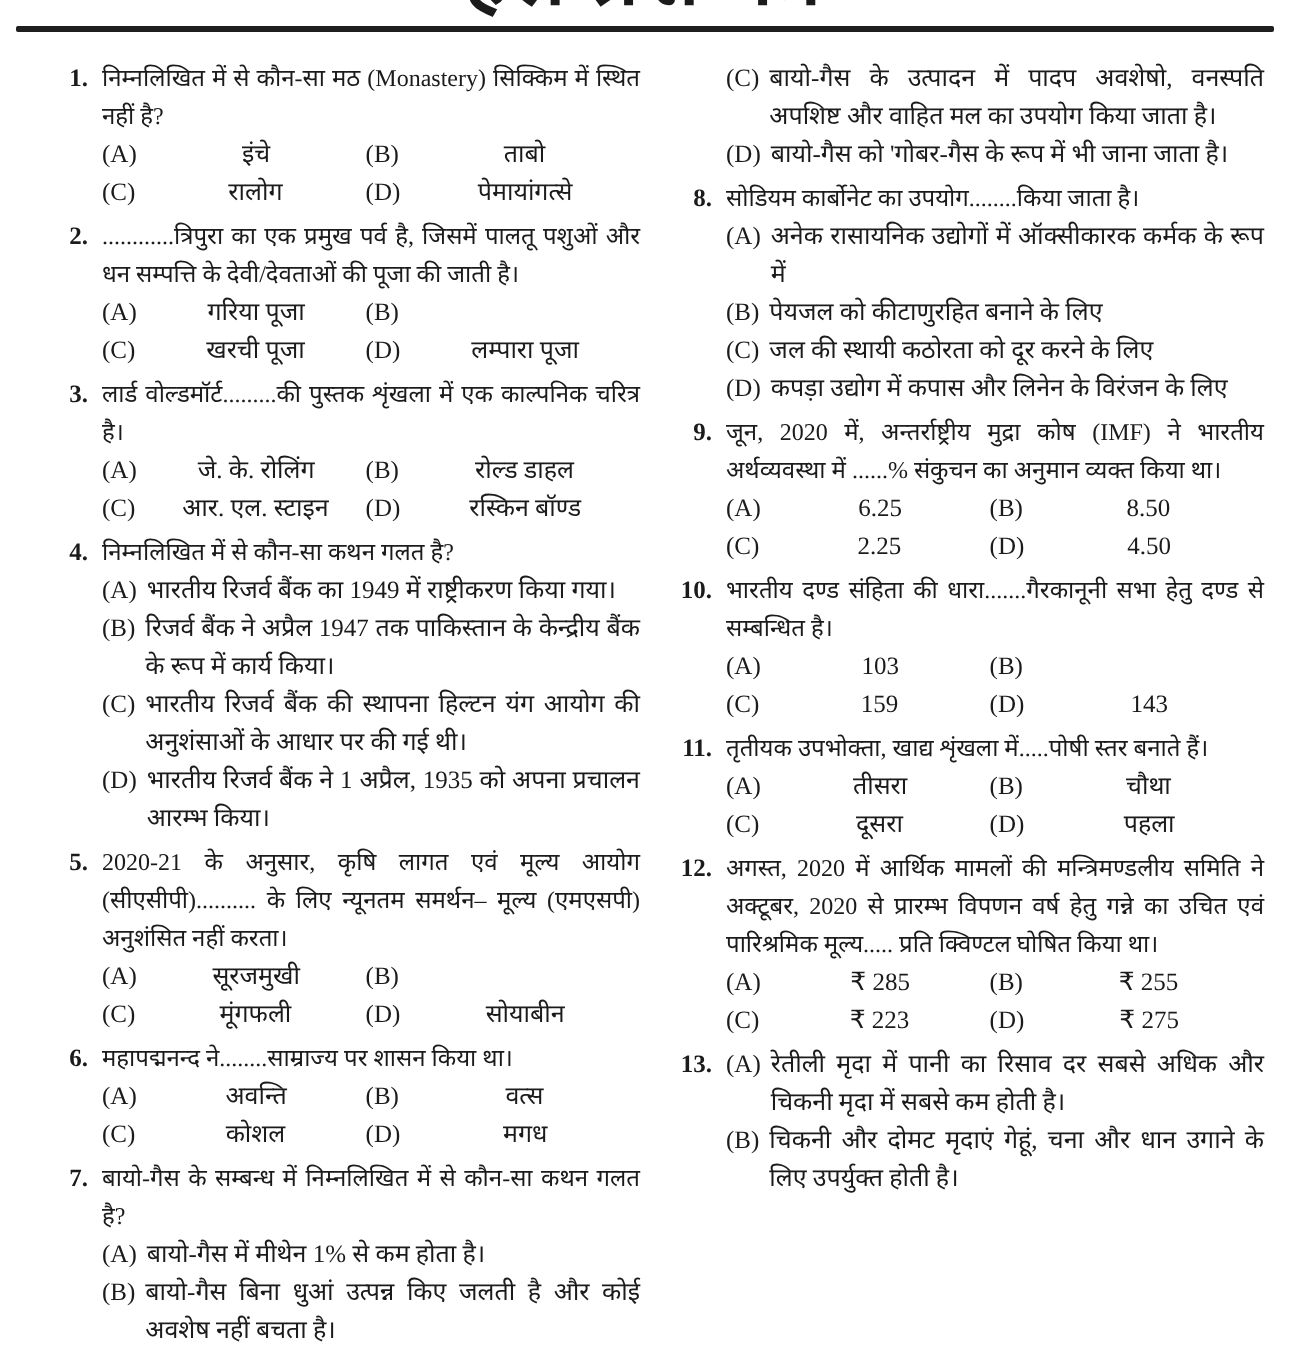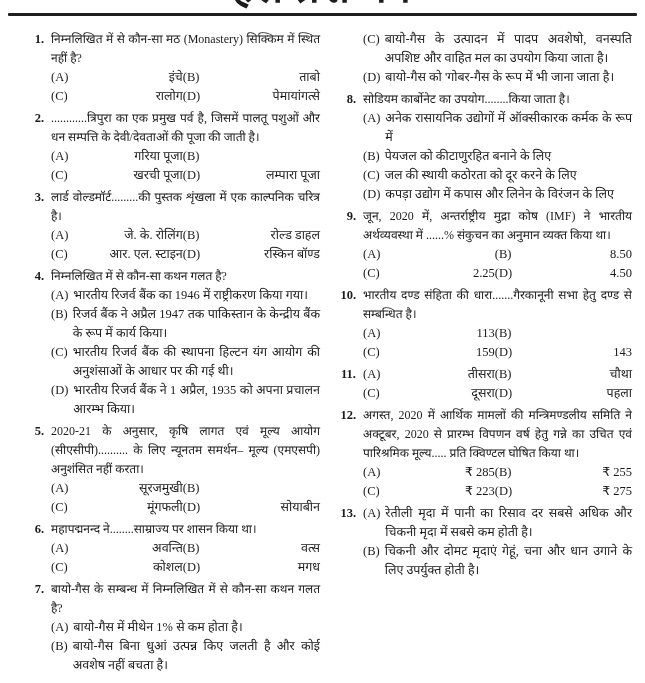--- a/index.html
+++ b/index.html
@@ -62,21 +62,21 @@
     display:grid;
     grid-template-columns:49% 51%;
   }
   .opt {
     display:flex;
     font-size:12.5px;
     line-height:19px;
   }
   .opt-label { flex:none; padding-right:5px; }
   .opt-text { flex:1; min-width:0; text-align:justify; }
-  .opts.grid .opt-text { text-align:right; }
+  .opts.grid .opt-text { text-align:center; }
 </style>
 </head>
 <body>
 
 <div class="page">
 
   <div class="title-crop">
     <div class="big-title">हल प्रश्न पत्र</div>
   </div>
   <div class="head-rule"></div>
@@ -154,21 +154,21 @@
             </div>
     </div>
   </div>
         <div class="q">
     <div class="q-num">4.</div>
     <div class="q-body">
       <div class="q-text">निम्नलिखित में से कौन-सा कथन गलत है?</div>
       <div class="opts stack">
               <div class="opt">
     <span class="opt-label">(A)</span>
-    <span class="opt-text">भारतीय रिजर्व बैंक का 1946 में राष्ट्रीकरण किया गया।</span>
+    <span class="opt-text">भारतीय रिजर्व बैंक का 1949 में राष्ट्रीकरण किया गया।</span>
   </div>
               <div class="opt">
     <span class="opt-label">(B)</span>
     <span class="opt-text">रिजर्व बैंक ने अप्रैल 1947 तक पाकिस्तान के केन्द्रीय बैंक के रूप में कार्य किया।</span>
   </div>
               <div class="opt">
     <span class="opt-label">(C)</span>
     <span class="opt-text">भारतीय रिजर्व बैंक की स्थापना हिल्टन यंग आयोग की अनुशंसाओं के आधार पर की गई थी।</span>
   </div>
               <div class="opt">
@@ -283,20 +283,21 @@
             </div>
     </div>
   </div>
         <div class="q">
     <div class="q-num">9.</div>
     <div class="q-body">
       <div class="q-text">जून, 2020 में, अन्तर्राष्ट्रीय मुद्रा कोष (IMF) ने भारतीय अर्थव्यवस्था में ......% संकुचन का अनुमान व्यक्त किया था।</div>
       <div class="opts grid">
               <div class="opt">
     <span class="opt-label">(A)</span>
+    <span class="opt-text">6.25</span>
   </div>
               <div class="opt">
     <span class="opt-label">(B)</span>
     <span class="opt-text">8.50</span>
   </div>
               <div class="opt">
     <span class="opt-label">(C)</span>
     <span class="opt-text">2.25</span>
   </div>
               <div class="opt">
@@ -306,39 +307,40 @@
             </div>
     </div>
   </div>
         <div class="q">
     <div class="q-num">10.</div>
     <div class="q-body">
       <div class="q-text">भारतीय दण्ड संहिता की धारा.......गैरकानूनी सभा हेतु दण्ड से सम्बन्धित है।</div>
       <div class="opts grid">
               <div class="opt">
     <span class="opt-label">(A)</span>
-    <span class="opt-text">113</span>
+    <span class="opt-text">103</span>
   </div>
               <div class="opt">
     <span class="opt-label">(B)</span>
   </div>
               <div class="opt">
     <span class="opt-label">(C)</span>
     <span class="opt-text">159</span>
   </div>
               <div class="opt">
     <span class="opt-label">(D)</span>
     <span class="opt-text">143</span>
   </div>
             </div>
     </div>
   </div>
         <div class="q">
     <div class="q-num">11.</div>
     <div class="q-body">
+      <div class="q-text">तृतीयक उपभोक्ता, खाद्य शृंखला में.....पोषी स्तर बनाते हैं।</div>
       <div class="opts grid">
               <div class="opt">
     <span class="opt-label">(A)</span>
     <span class="opt-text">तीसरा</span>
   </div>
               <div class="opt">
     <span class="opt-label">(B)</span>
     <span class="opt-text">चौथा</span>
   </div>
               <div class="opt">

